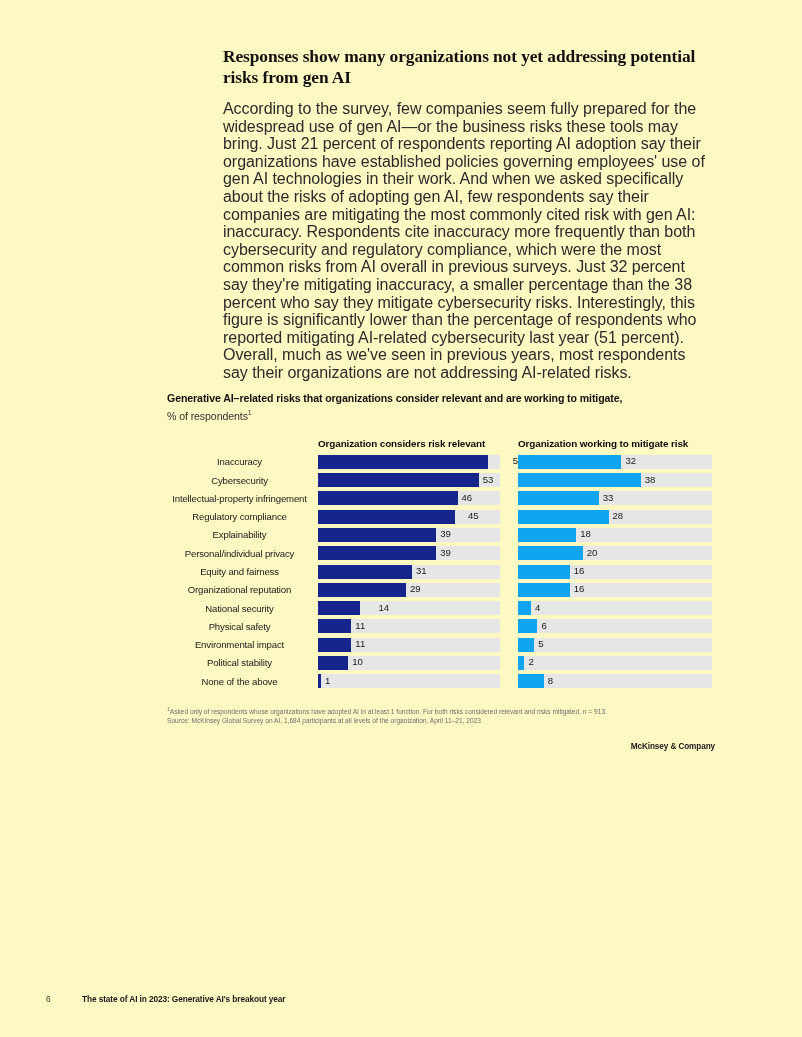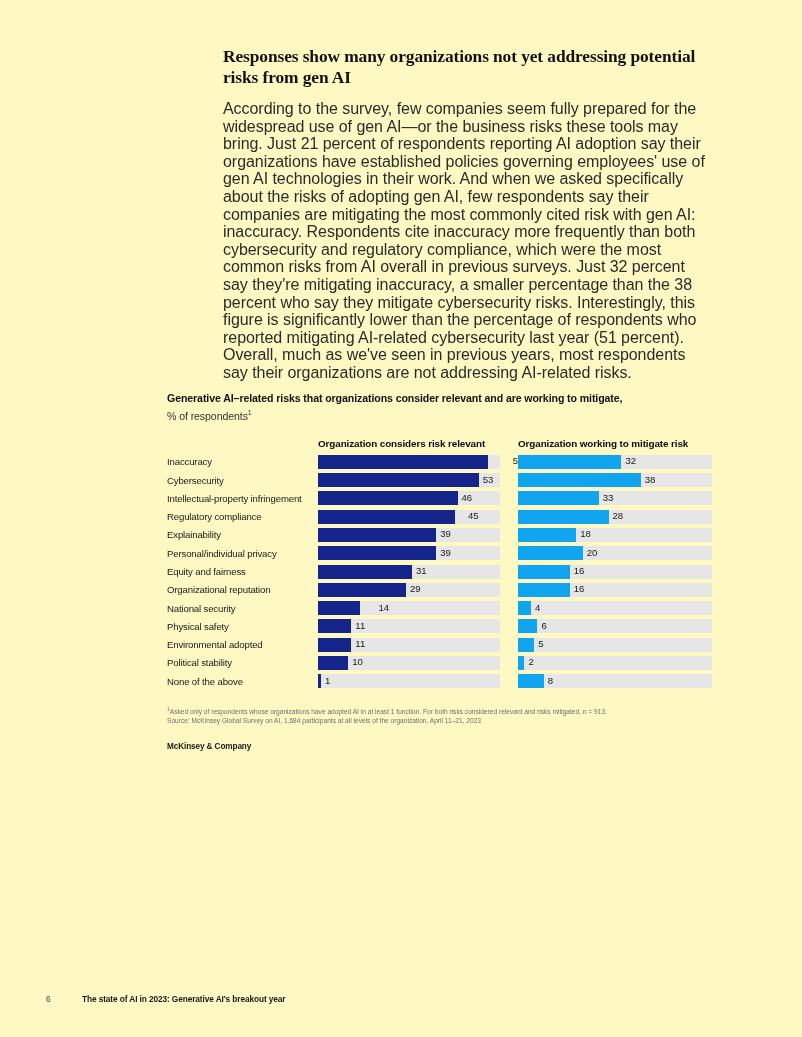--- a/index.html
+++ b/index.html
@@ -105,21 +105,21 @@
   .rows { position: relative; }
   .row {
     position: relative;
     height: 18.3px;
   }
   .row-label {
     position: absolute;
     left: 0;
     top: 1.5px;
     width: 145px;
-    text-align: left;
+    text-align: center;
     font-size: 9.6px;
     line-height: 13px;
     color: #1a1a1a;
     letter-spacing: -0.15px;
     white-space: nowrap;
   }
   .track {
     position: absolute;
     top: 1px;
     height: 14px;
@@ -156,20 +156,21 @@
   .footnotes .sup {
     font-size: 5px;
     vertical-align: super;
   }
   .brand {
     margin-top: 17px;
     font-size: 8.2px;
     font-weight: bold;
     color: #1a1a1a;
     letter-spacing: -0.1px;
+    text-align: right;
   }
 
   
   .page-footer {
     position: absolute;
     left: 46px;
     bottom: 33px;
     width: 710px;
     font-size: 8.3px;
     color: #1a1a1a;
@@ -311,21 +312,21 @@
             <div class="track t1">
               <div class="bar dark" style="width: 33.3667px;"></div>
             </div>
             <div class="bar-value" style="left: 188.367px;">11</div>
             <div class="track t2">
               <div class="bar light" style="width: 19.4px;"></div>
             </div>
             <div class="bar-value" style="left: 374.4px;">6</div>
           </div>
           <div class="row">
-            <div class="row-label">Environmental adopted</div>
+            <div class="row-label">Environmental impact</div>
             <div class="track t1">
               <div class="bar dark" style="width: 33.3667px;"></div>
             </div>
             <div class="bar-value" style="left: 188.367px;">11</div>
             <div class="track t2">
               <div class="bar light" style="width: 16.1667px;"></div>
             </div>
             <div class="bar-value" style="left: 371.167px;">5</div>
           </div>
           <div class="row">

